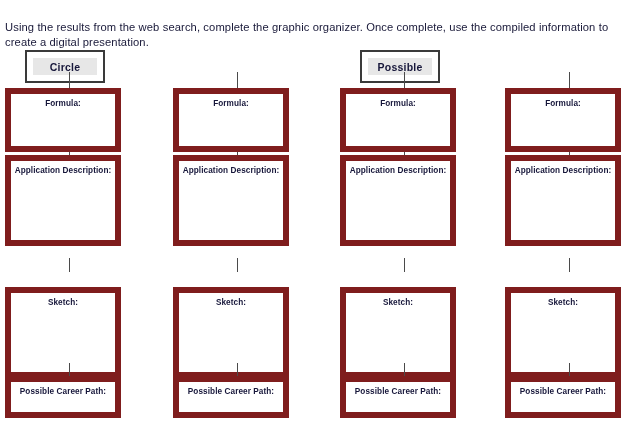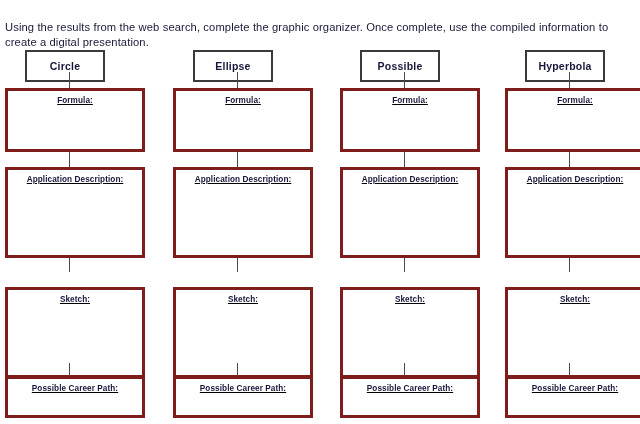--- a/index.html
+++ b/index.html
@@ -39,25 +39,25 @@
     top: 0;
     width: 130px;
     height: 424px;
   }
 
   .header-box {
     position: absolute;
     left: 25px;
     top: 50px;
     width: 80px;
-    height: 16px;
+    height: 33px;
     border: 2px solid #3a3a3a;
     background: #ffffff;
     box-sizing: border-box;
-    padding: 14px;
+    padding: 6px;
   }
   .header-inner {
     width: 100%;
     height: 100%;
     background: #e7e7e7;
     display: flex;
     align-items: center;
     justify-content: center;
     box-sizing: border-box;
   }
@@ -65,39 +65,38 @@
     font-size: 10.5px;
     font-weight: bold;
     color: #16163a;
     letter-spacing: 0.02em;
     white-space: nowrap;
   }
 
   .cell-box {
     position: absolute;
     left: 5px;
-    width: 140px;
-    border: 3px solid #7f1d1d;
+    width: 116px;
+    border: 6px solid #7f1d1d;
     background: #ffffff;
     box-sizing: border-box;
-    text-decoration: underline;
   }
   .cell-label {
     display: block;
     text-align: center;
     font-size: 8.2px;
     font-weight: bold;
     color: #16163a;
     letter-spacing: 0.01em;
     margin-top: 5px;
     white-space: nowrap;
   }
 
   .cell-formula   { top: 88px;  height: 64px; }
-  .cell-appdesc   { top: 167px; height: 91px; }
+  .cell-appdesc   { top: 155px; height: 91px; }
   .cell-sketch    { top: 287px; height: 91px; }
   .cell-career    { top: 376px; height: 42px; }
 
   .connector {
     position: absolute;
     left: 69px;
     width: 1px;
     background: #4a4a4a;
   }
   .conn-1 { top: 72px;  height: 16px; }
@@ -138,25 +137,20 @@
     </div>
     <div class="connector conn-4"></div>
 
     <div class="cell-box cell-career">
       <span class="cell-label">Possible Career Path:</span>
       <span></span>
     </div>
   </div>
 
   <div class="column" style="left:168px;">
-    <div class="header-box">
-      <div class="header-inner">
-        <span class="header-label">Ellipse</span>
-      </div>
-    </div>
     <div class="connector conn-1"></div>
 
     <div class="cell-box cell-formula">
       <span class="cell-label">Formula:</span>
       <span></span>
     </div>
     <div class="connector conn-2"></div>
 
     <div class="cell-box cell-appdesc">
       <span class="cell-label">Application Description:</span>
@@ -202,25 +196,20 @@
     </div>
     <div class="connector conn-4"></div>
 
     <div class="cell-box cell-career">
       <span class="cell-label">Possible Career Path:</span>
       <span></span>
     </div>
   </div>
 
   <div class="column" style="left:500px;">
-    <div class="header-box">
-      <div class="header-inner">
-        <span class="header-label">Hyperbola</span>
-      </div>
-    </div>
     <div class="connector conn-1"></div>
 
     <div class="cell-box cell-formula">
       <span class="cell-label">Formula:</span>
       <span></span>
     </div>
     <div class="connector conn-2"></div>
 
     <div class="cell-box cell-appdesc">
       <span class="cell-label">Application Description:</span>

